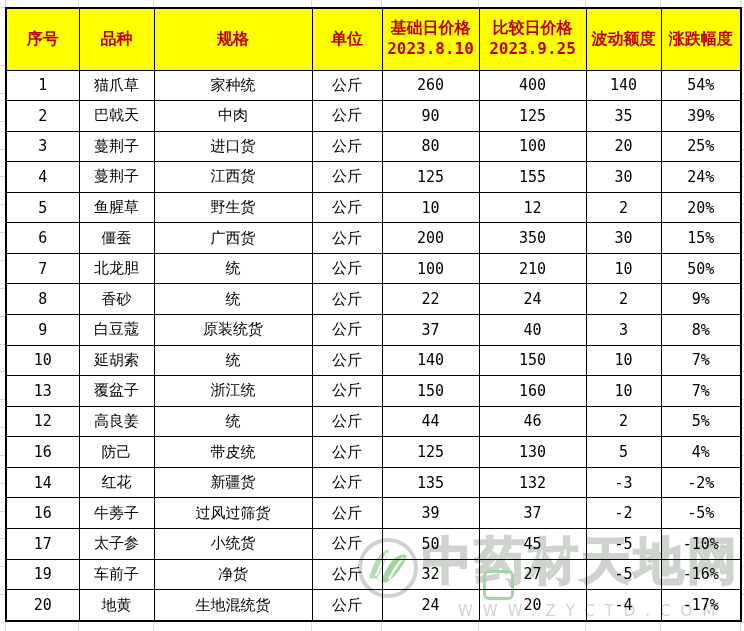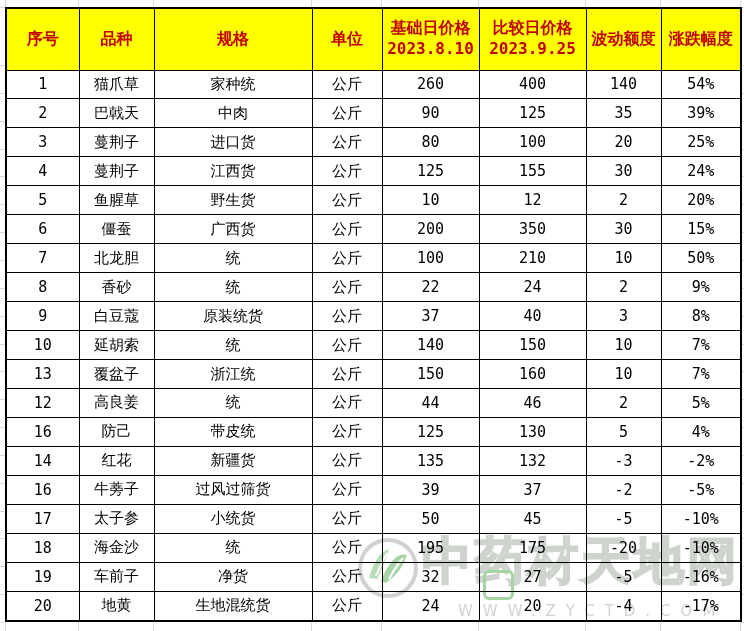--- a/index.html
+++ b/index.html
@@ -337,30 +337,20 @@
       <td>17</td>
       <td>太子参</td>
       <td>小统货</td>
       <td>公斤</td>
       <td>50</td>
       <td>45</td>
       <td>-5</td>
       <td>-10%</td>
     </tr>
 
-    <tr>
-      <td>18</td>
-      <td>海金沙</td>
-      <td>统</td>
-      <td>公斤</td>
-      <td>195</td>
-      <td>175</td>
-      <td>-20</td>
-      <td>-10%</td>
-    </tr>
 
     <tr>
       <td>19</td>
       <td>车前子</td>
       <td>净货</td>
       <td>公斤</td>
       <td>32</td>
       <td>27</td>
       <td>-5</td>
       <td>-16%</td>

